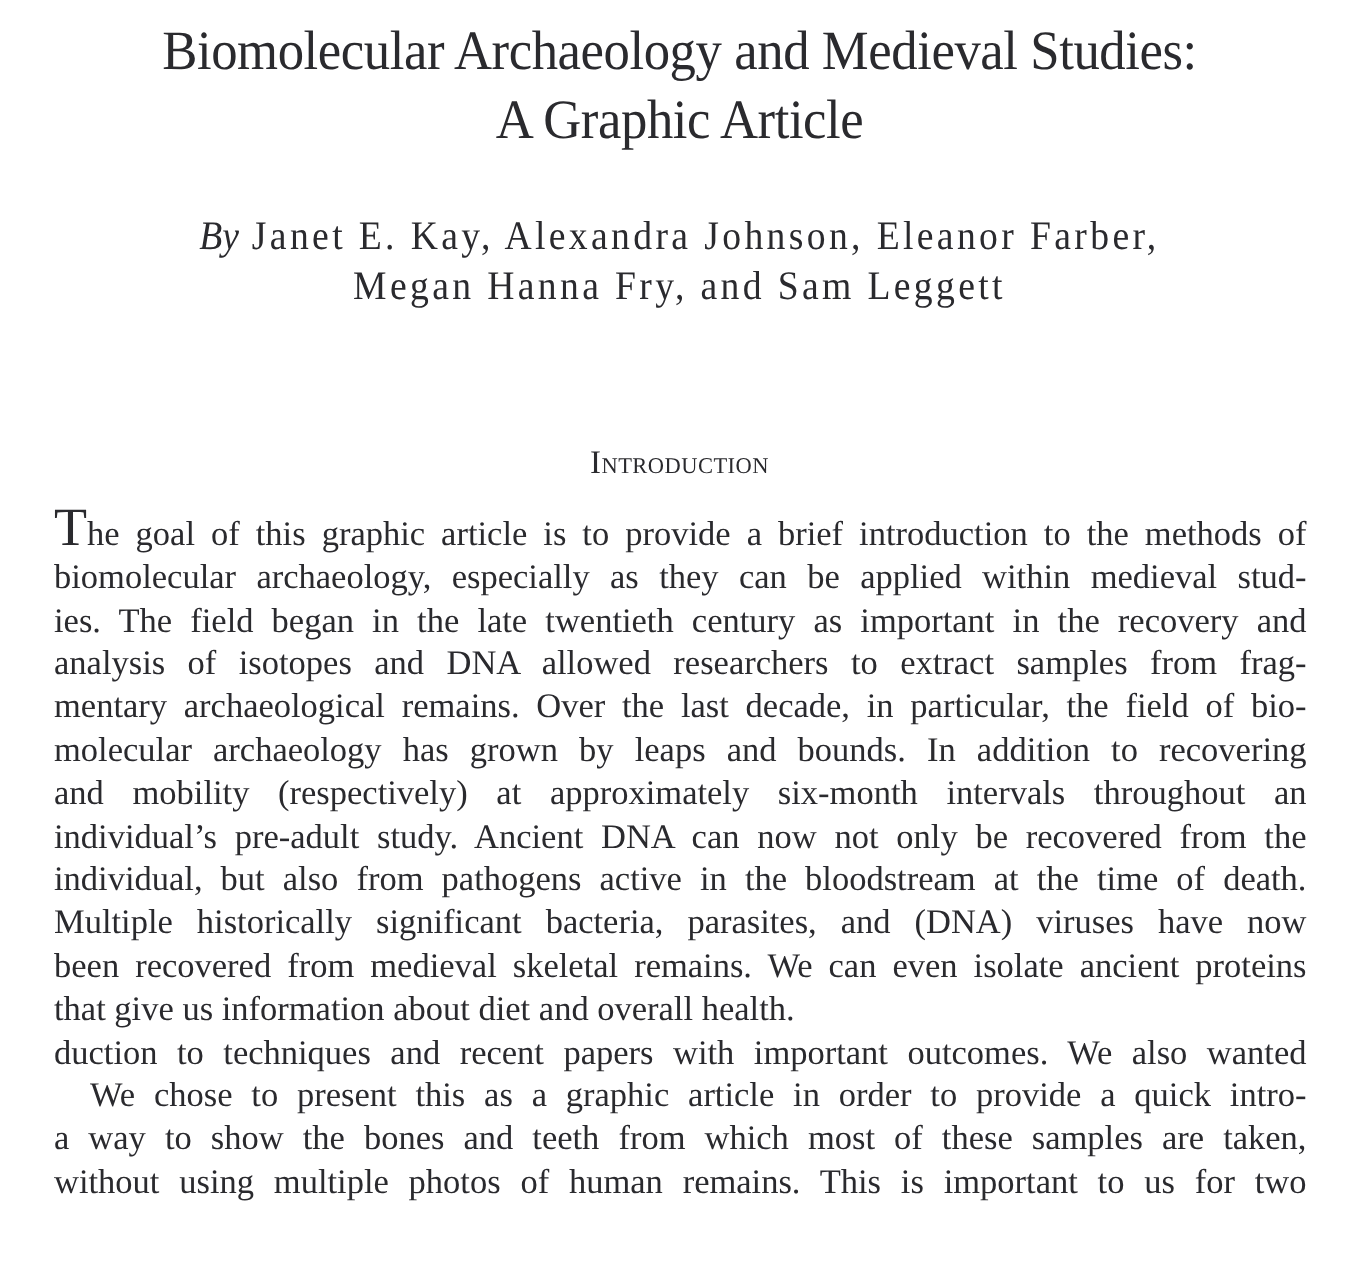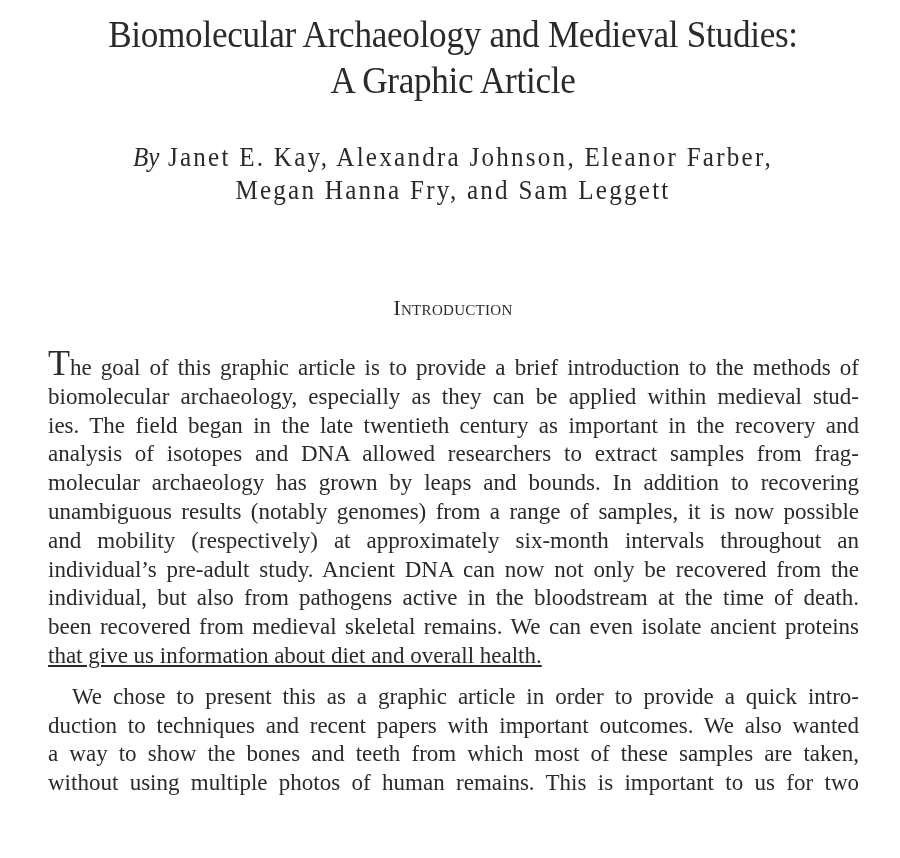--- a/index.html
+++ b/index.html
@@ -62,33 +62,32 @@
       position: absolute;
       left: 36px;
       top: 341px;
       width: 835px;
       font-size: 23px;
       line-height: 28.8px;
       text-align: justify;
       hyphens: manual;
     }
     .para {
-      margin: 12px;
+      margin: 0;
       text-align-last: left;
     }
     .para .line {
       display: block;
       text-align: justify;
       text-align-last: justify;
       white-space: nowrap;
       overflow: visible;
     }
     .para .line.last {
       text-align-last: left;
-      text-decoration: underline;
     }
     .initial-cap {
       font-size: 36px;
       line-height: 20px;
       vertical-align: baseline;
     }
     .para.indent .line.first {
       text-indent: 24px;
     }
   </style>
@@ -107,27 +106,28 @@
 </div>
 
 <h2 class="section-heading">Introduction</h2>
 
 <div class="body-text">
   <p class="para">
     <span class="line"><span class="initial-cap">T</span><span>he goal of this graphic article is to provide a brief introduction to the methods of</span></span>
     <span class="line">biomolecular archaeology, especially as they can be applied within medieval stud-</span>
     <span class="line">ies. The field began in the late twentieth century as important in the recovery and</span>
     <span class="line">analysis of isotopes and DNA allowed researchers to extract samples from frag-</span>
+    <span class="line">mentary archaeological remains. Over the last decade, in particular, the field of bio-</span>
     <span class="line">molecular archaeology has grown by leaps and bounds. In addition to recovering</span>
-    <span class="line">unambiguous results (notably genomes) from a range of samples, it is now possible</span>
     <span class="line">and mobility (respectively) at approximately six-month intervals throughout an</span>
     <span class="line">individual’s pre-adult study. Ancient DNA can now not only be recovered from the</span>
     <span class="line">individual, but also from pathogens active in the bloodstream at the time of death.</span>
+    <span class="line">Multiple historically significant bacteria, parasites, and (DNA) viruses have now</span>
     <span class="line">been recovered from medieval skeletal remains. We can even isolate ancient proteins</span>
     <span class="line last">that give us information about diet and overall health.</span>
   </p>
   <p class="para indent">
+    <span class="line">duction to techniques and recent papers with important outcomes. We also wanted</span>
     <span class="line first">We chose to present this as a graphic article in order to provide a quick intro-</span>
-    <span class="line">duction to techniques and recent papers with important outcomes. We also wanted</span>
     <span class="line">a way to show the bones and teeth from which most of these samples are taken,</span>
     <span class="line">without using multiple photos of human remains. This is important to us for two</span>
   </p>
 </div>
 
 </body></html>

